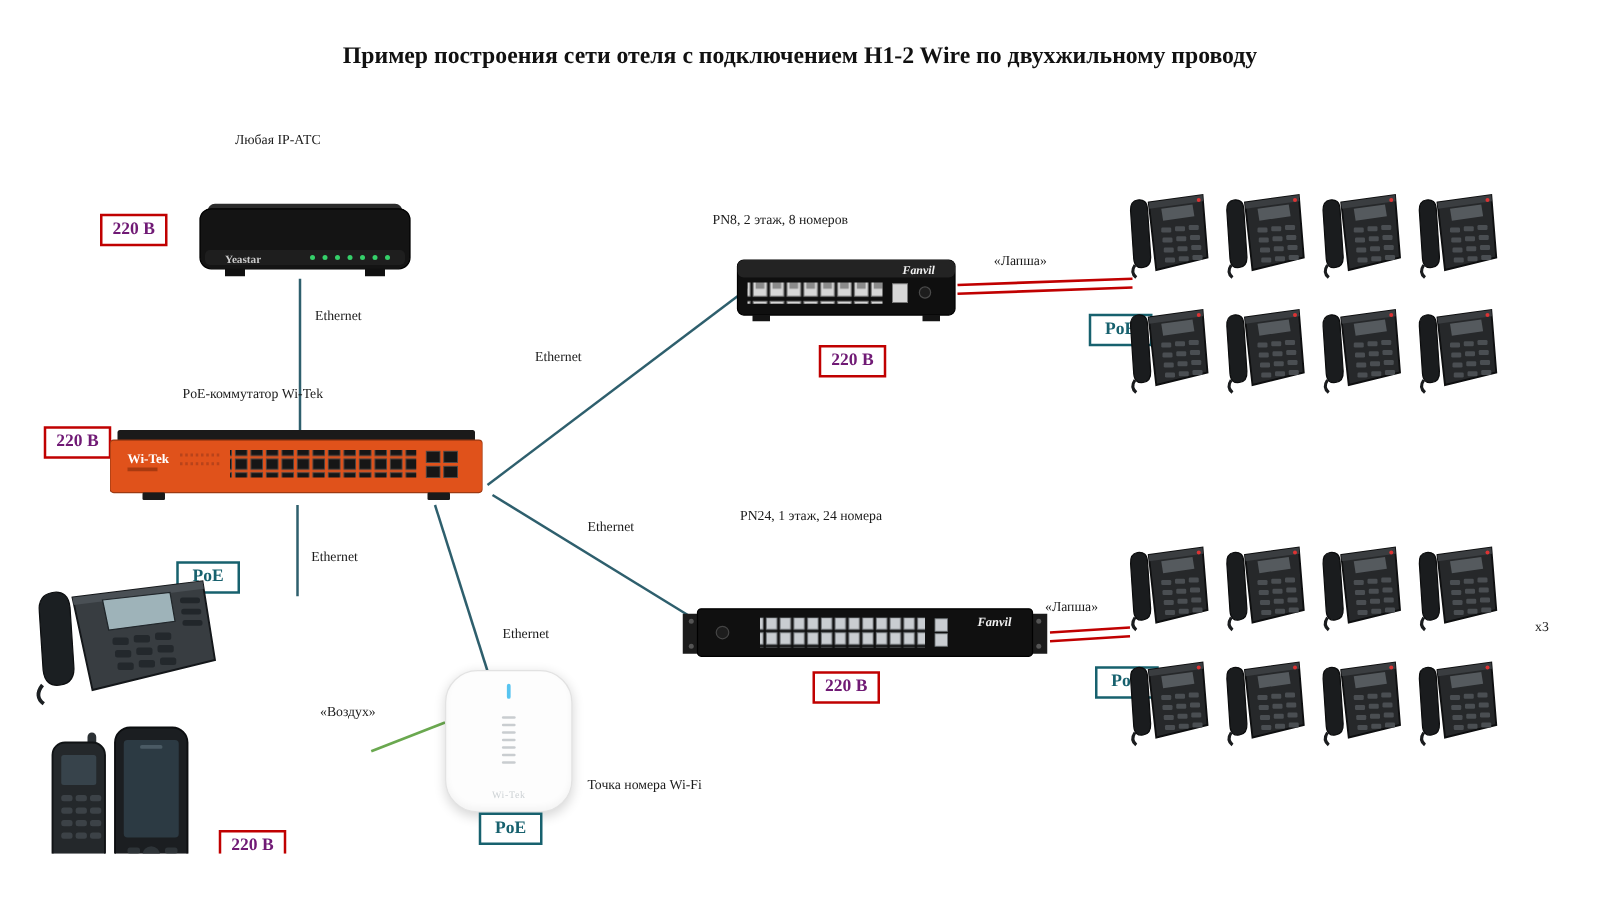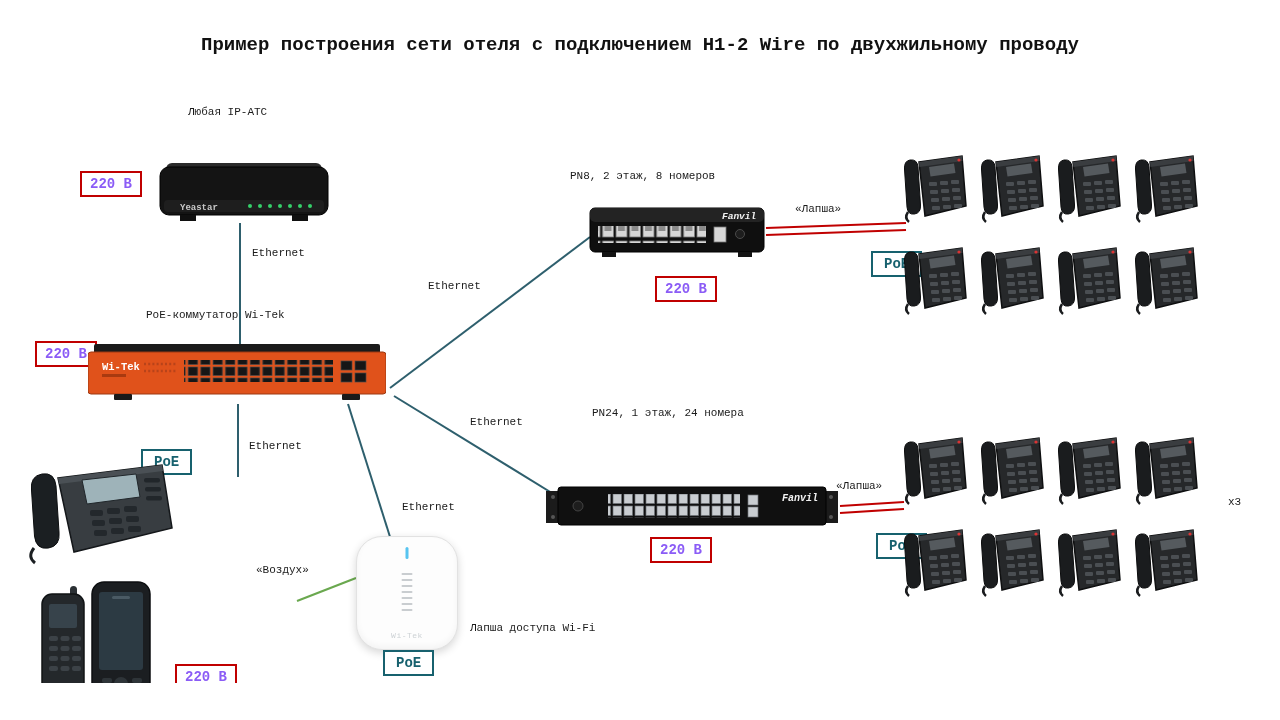--- a/index.html
+++ b/index.html
@@ -1,31 +1,31 @@
 <!DOCTYPE html>
 <html><head>
 <meta charset="utf-8">
 <style>
   * { margin:0; padding:0; box-sizing:border-box; }
   html,body { background:#ffffff; }
   .canvas {
     position:relative; width:1280px; height:683px; background:#fff;
-    font-family:Liberation Mono, monospace; overflow:hidden;border-radius:14px;
+    font-family:Liberation Serif, serif; overflow:hidden;border-radius:14px;
   }
   .title {
     position:absolute; left:0; top:34px; width:100%; text-align:center;
     font-size:19px; font-weight:700; color:#111;
   }
   .label { position:absolute; font-size:11px; color:#1a1a1a; white-space:nowrap; }
   .label-2line { position:absolute; font-size:15px; color:#1a1a1a; line-height:22px; }
   .badge {
     position:absolute; background:#fff; font-weight:700; font-size:14px;
     padding:2px 8px; white-space:nowrap; line-height:18px;
   }
-  .badge.v220 { border:2px solid #c00000; color:#8b5cf6; }
+  .badge.v220 { border:2px solid #c00000; color:#701a75; }
   .badge.poe  { border:2px solid #17616e; color:#17616e; padding:2px 11px; }
   .wires { position:absolute; left:0; top:0; width:1280px; height:720px; pointer-events:none; }
   .device { position:absolute; }
   .device svg { display:block; }
   .phone-grid {
     position:absolute; display:grid;
     grid-template-columns:repeat(4,77px); grid-auto-rows:92px;
   }
   .phone-cell svg { width:66px; height:80px; display:block; }
   .ap {
@@ -350,16 +350,16 @@
       <span></span>
         <span></span>
         <span></span>
         <span></span>
         <span></span>
         <span></span>
         <span></span>
     </div>
     <div class="ap-brand">Wi-Tek</div>
   </div>
-  <div class="label" style="left:470px; top:622px;">Лапша доступа Wi-Fi</div>
+  <div class="label" style="left:470px; top:622px;">Точка номера Wi-Fi</div>
   <div class="badge poe" style="left:383px; top:650px;">PoE</div>
 
 </div>
 
 </body></html>

